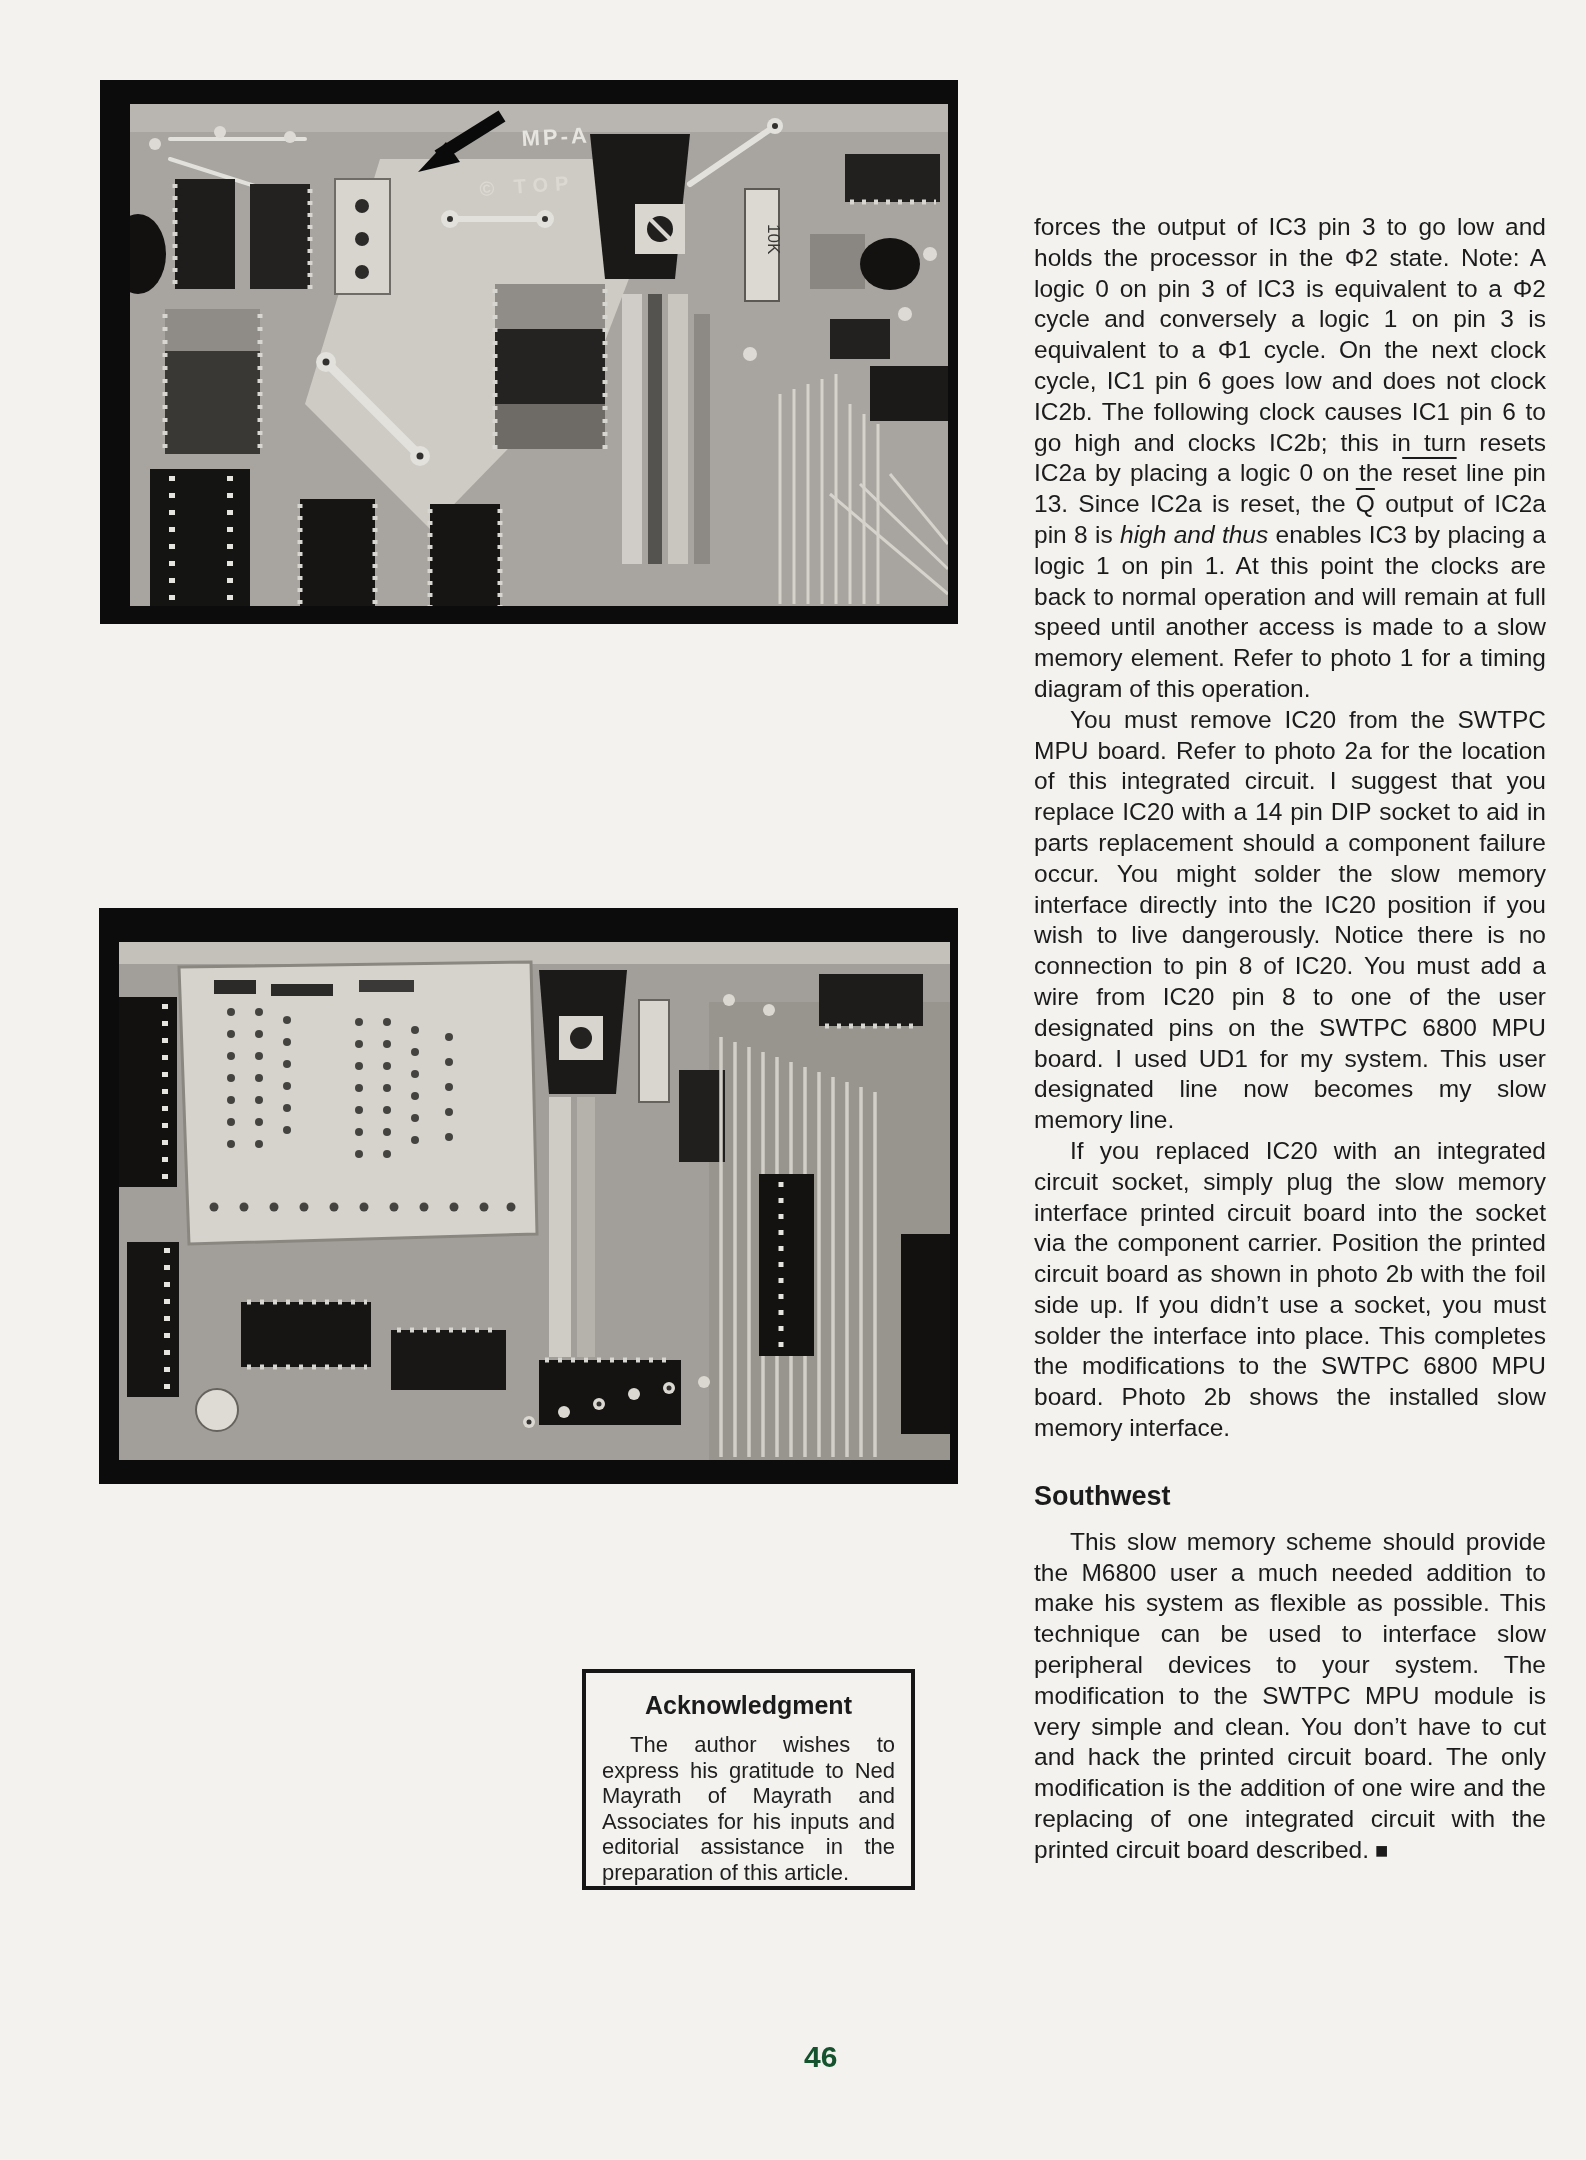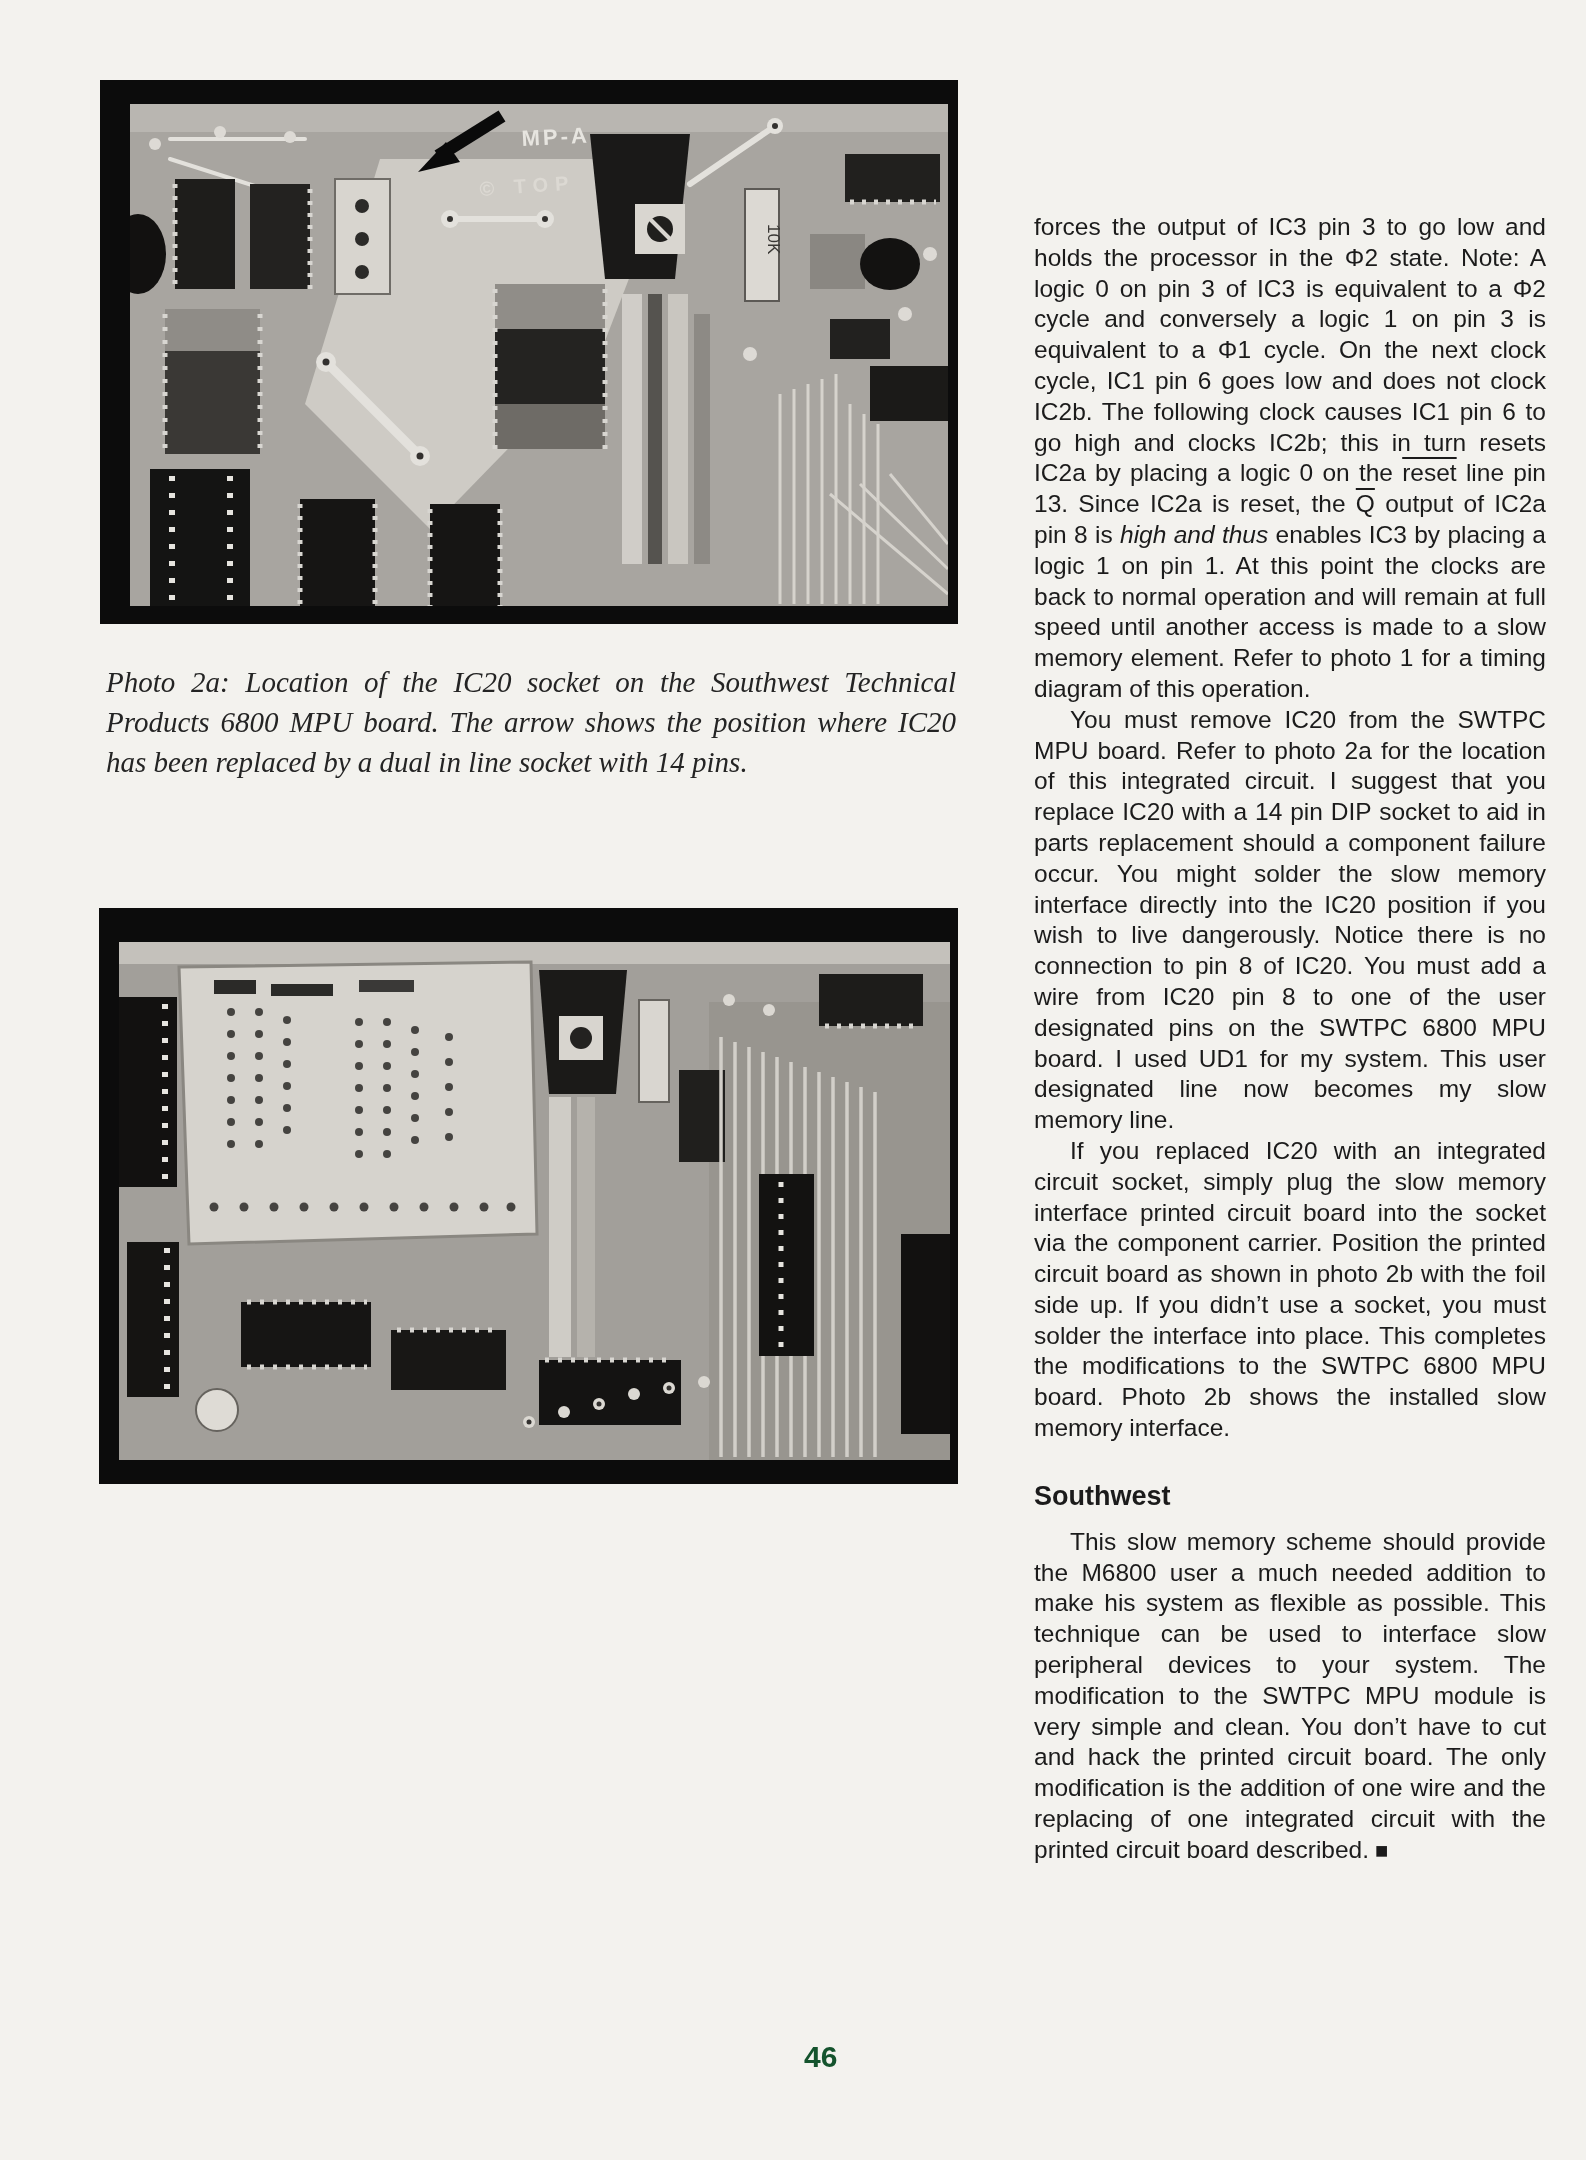--- a/index.html
+++ b/index.html
@@ -182,21 +182,20 @@
       <g>
         <line x1="372" y1="12" x2="308" y2="52" stroke="#0a0a0a" stroke-width="13"></line>
         <polygon points="288,68 316,38 330,58" fill="#0a0a0a"></polygon>
       </g>
 
       <text x="392" y="42" fill="#e7e5e0" font-size="22" font-weight="bold" letter-spacing="3" font-family="Liberation Sans, sans-serif" transform="rotate(-3 392 42)">MP-A</text>
       <text x="350" y="92" fill="#dcd9d3" font-size="20" font-weight="bold" letter-spacing="7" font-family="Liberation Sans, sans-serif" transform="rotate(-4 350 92)">© TOP</text>
     </svg>
   </figure>
 
-  <p class="caption" id="caption-2a">Photo 2a: Location of the IC20 socket on the Southwest Technical Products 6800 MPU board. The arrow shows the position where IC20 has been replaced by a dual in line socket with 14 pins.</p>
 
   <figure class="photo" id="photo-2b" style="margin:0;">
     <svg viewBox="0 0 831 518" preserveAspectRatio="none">
       <rect x="0" y="0" width="831" height="518" fill="#a29f9a"></rect>
       <rect x="0" y="0" width="831" height="22" fill="#c4c1bb"></rect>
       <rect x="590" y="60" width="241" height="458" fill="#98958f"></rect>
 
       <g>
         <polygon points="60,25 412,20 418,292 70,302" fill="#d6d3cd" stroke="#8a8781" stroke-width="3"></polygon>
         <rect x="95" y="38" width="42" height="14" fill="#2b2a28"></rect>
@@ -327,20 +326,24 @@
         <circle cx="610" cy="58" r="6" fill="#dbd8d2"></circle>
           <circle cx="650" cy="68" r="6" fill="#dbd8d2"></circle>
         <circle cx="410" cy="480" r="2.5" fill="#33312f"></circle>
           <circle cx="480" cy="462" r="2.5" fill="#33312f"></circle>
         <circle cx="550" cy="446" r="2.5" fill="#33312f"></circle>
       </g>
     </svg>
   </figure>
 
 
+  <div class="ack-box">
+    <div class="ack-title">Acknowledgment</div>
+    <p class="ack-body">The author wishes to express his gratitude to Ned Mayrath of Mayrath and Associates for his inputs and editorial assistance in the preparation of this article.</p>
+  </div>
 
   <div class="right-col">
     <p class="body-par"><span>forces the output of IC3 pin 3 to go low and holds the processor in the Φ2 state. Note: A logic 0 on pin 3 of IC3 is equivalent to a Φ2 cycle and conversely a logic 1 on pin 3 is equivalent to a Φ1 cycle. On the next clock cycle, IC1 pin 6 goes low and does not clock IC2b. The following clock causes IC1 pin 6 to go high and clocks IC2b; this in turn resets IC2a by placing a logic 0 on the </span><span class="overline">reset</span><span> line pin 13. Since IC2a is reset, the </span><span class="overline">Q</span><span> output of IC2a pin 8 is </span><span class="it">high and thus</span><span> enables IC3 by placing a logic 1 on pin 1. At this point the clocks are back to normal operation and will remain at full speed until another access is made to a slow memory element. Refer to photo 1 for a timing diagram of this operation.</span></p>
 
 
     <p class="body-par indent">You must remove IC20 from the SWTPC MPU board. Refer to photo 2a for the location of this integrated circuit. I suggest that you replace IC20 with a 14 pin DIP socket to aid in parts replacement should a component failure occur. You might solder the slow memory interface directly into the IC20 position if you wish to live dangerously. Notice there is no connection to pin 8 of IC20. You must add a wire from IC20 pin 8 to one of the user designated pins on the SWTPC 6800 MPU board. I used UD1 for my system. This user designated line now becomes my slow memory line.</p>
     <p class="body-par indent">If you replaced IC20 with an integrated circuit socket, simply plug the slow memory interface printed circuit board into the socket via the component carrier. Position the printed circuit board as shown in photo 2b with the foil side up. If you didn’t use a socket, you must solder the interface into place. This completes the modifications to the SWTPC 6800 MPU board. Photo 2b shows the installed slow memory interface.</p>
 
     <h3 class="sec-head" id="head-conclusion">Southwest</h3>
 

